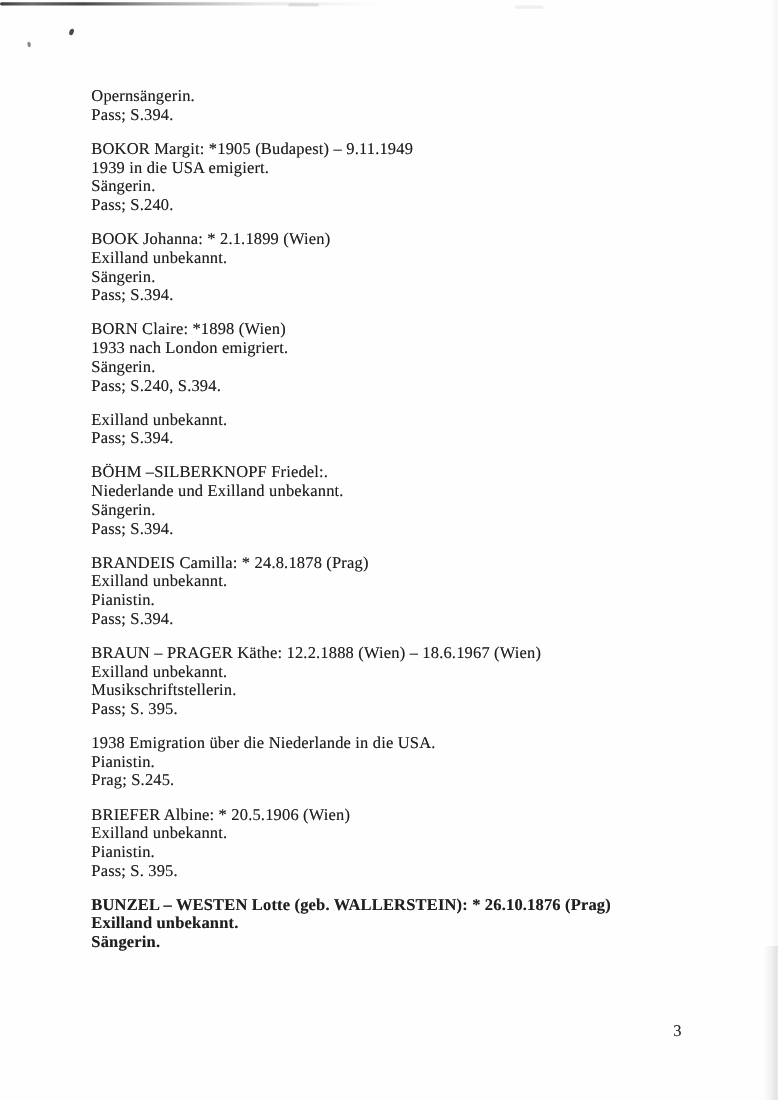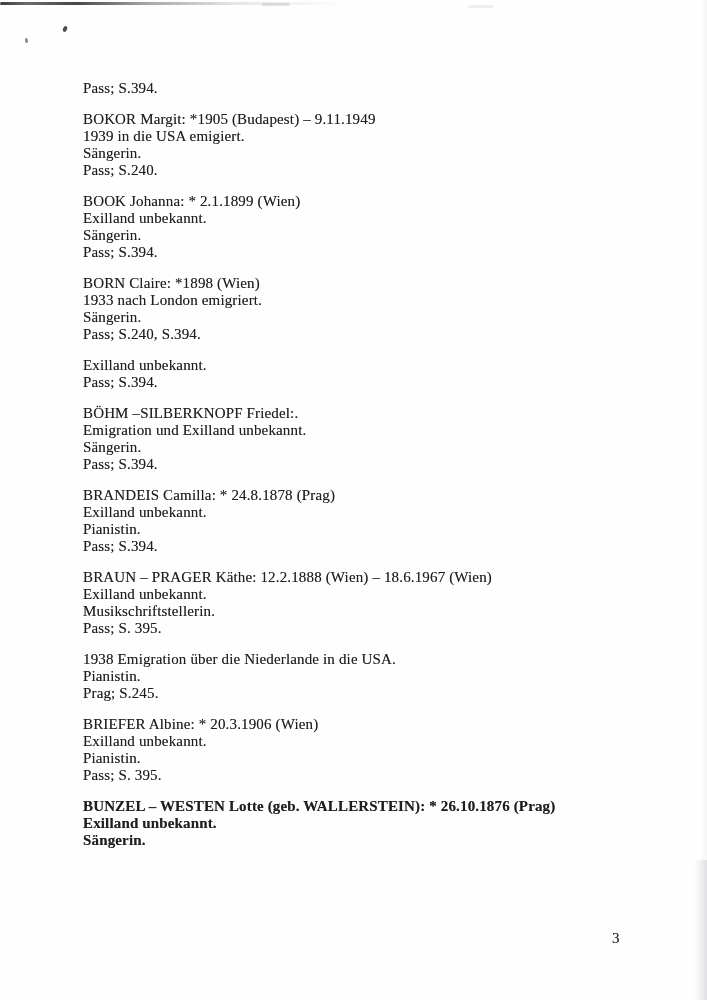--- a/index.html
+++ b/index.html
@@ -103,20 +103,21 @@
 
 <div class="page">
   <div class="scan-top-line"></div>
   <div class="scan-smudge-a"></div>
   <div class="scan-smudge-b"></div>
   <div class="speck speck-1"></div>
   <div class="speck speck-2"></div>
 
   <div class="entry-list">
       <div class="entry">
+        <div class="line">Opernsängerin.</div>
         <div class="line">Pass; S.394.</div>
       </div>
       <div class="entry">
         <div class="line">BOKOR Margit: *1905 (Budapest) – 9.11.1949</div>
         <div class="line">1939 in die USA emigiert.</div>
         <div class="line">Sängerin.</div>
         <div class="line">Pass; S.240.</div>
       </div>
       <div class="entry">
         <div class="line">BOOK Johanna: * 2.1.1899 (Wien)</div>
@@ -129,21 +130,21 @@
         <div class="line">1933 nach London emigriert.</div>
         <div class="line">Sängerin.</div>
         <div class="line">Pass; S.240, S.394.</div>
       </div>
       <div class="entry">
         <div class="line">Exilland unbekannt.</div>
         <div class="line">Pass; S.394.</div>
       </div>
       <div class="entry">
         <div class="line">BÖHM –SILBERKNOPF Friedel:.</div>
-        <div class="line">Emigration und Exilland unbekannt.</div>
+        <div class="line">Niederlande und Exilland unbekannt.</div>
         <div class="line">Sängerin.</div>
         <div class="line">Pass; S.394.</div>
       </div>
       <div class="entry">
         <div class="line">BRANDEIS Camilla: * 24.8.1878 (Prag)</div>
         <div class="line">Exilland unbekannt.</div>
         <div class="line">Pianistin.</div>
         <div class="line">Pass; S.394.</div>
       </div>
       <div class="entry">
@@ -151,21 +152,21 @@
         <div class="line">Exilland unbekannt.</div>
         <div class="line">Musikschriftstellerin.</div>
         <div class="line">Pass; S. 395.</div>
       </div>
       <div class="entry">
         <div class="line">1938 Emigration über die Niederlande in die USA.</div>
         <div class="line">Pianistin.</div>
         <div class="line">Prag; S.245.</div>
       </div>
       <div class="entry">
-        <div class="line">BRIEFER Albine: * 20.3.1906 (Wien)</div>
+        <div class="line">BRIEFER Albine: * 20.5.1906 (Wien)</div>
         <div class="line">Exilland unbekannt.</div>
         <div class="line">Pianistin.</div>
         <div class="line">Pass; S. 395.</div>
       </div>
       <div class="entry">
         <div class="line">BUNZEL – WESTEN Lotte (geb. WALLERSTEIN): * 26.10.1876 (Prag)</div>
         <div class="line">Exilland unbekannt.</div>
         <div class="line">Sängerin.</div>
       </div>
     </div>

